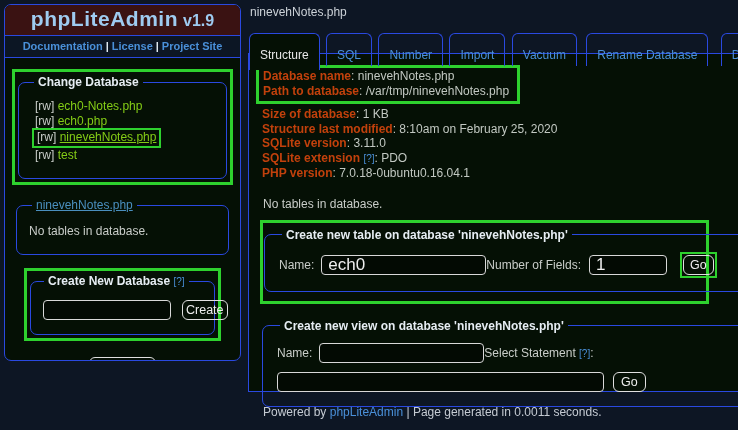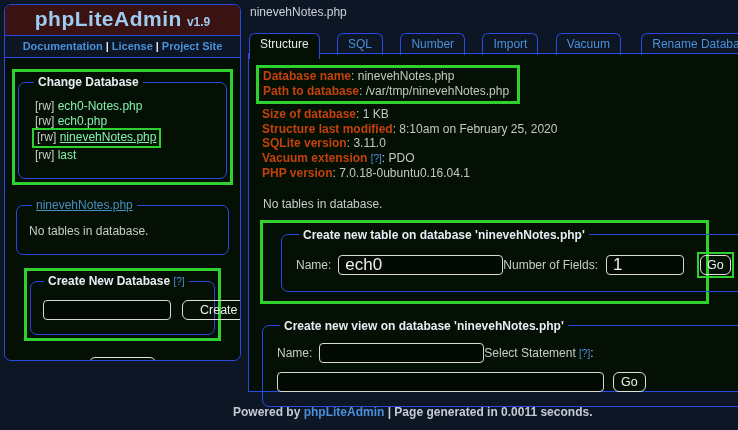--- a/index.html
+++ b/index.html
@@ -17,102 +17,102 @@
   .sidebar {
     position:absolute; left:4px; top:4px; width:237px; height:357px;
     background:#051005; border:1px solid #2a49e0; border-radius:7px;
     overflow:hidden;
   }
   .sidebar-header {
     background:#3a1212; border-bottom:1px solid #2a49e0;
     text-align:center; padding:2px 0 4px; color:#9ecbf0;
   }
   .sidebar-title { font-size:21px; font-weight:bold; letter-spacing:0.5px; }
-  .sidebar-version { font-size:12px; font-weight:bold; margin-left:5px; }
+  .sidebar-version { font-size:16px; font-weight:bold; margin-left:5px; }
   .sidebar-nav {
     background:#0c1624; border-bottom:1px solid #2a49e0;
     text-align:center; padding:4px 0 5px; font-size:11px; font-weight:bold;
   }
   .sidebar-nav a { color:#4a90d9; }
   .nav-sep { color:#dfe8ef; margin:0 3px; }
   .sidebar-body { padding:9px 7px 0; }
 
   fieldset {
     border:1px solid #2a49e0; border-radius:7px;
     margin:0; padding:4px 10px 10px; min-width:0;
   }
   legend { font-weight:bold; color:#e6edf3; font-size:12px; padding:0 4px; margin-left:5px; }
 
   .hl-green { border:3px solid #2ed12e; }
   .wrap-changedb { padding:3px; margin:2px 0 0; }
   .db-list { padding:6px 2px 6px 6px; line-height:14.5px; }
   .db-prefix { color:#c8ccc8; }
-  .db-link { color:#86efac; }
+  .db-link { color:#84cc16; }
   .db-link.current { text-decoration:underline; }
   .db-item-hl { display:inline-block; border:2px solid #2ed12e; padding:0 3px 1px; margin-left:-3px; }
 
   .fs-current { margin:13px 4px 0; }
   .fs-current legend { font-weight:normal; }
   .fs-current legend a { color:#4a8fbe; text-decoration:underline; }
   .fs-current .empty { padding:8px 0 6px 2px; color:#c9cdc9; }
 
   .wrap-createdb { padding:3px; margin:13px 12px 0; }
   .fs-createdb { padding:4px 8px 14px; }
   .help-link { color:#4a90d9; font-size:10px; font-weight:normal; }
   .createdb-row { padding:8px 0 0 4px; display:flex; align-items:center; }
 
   input[type="text"] {
     background:#030a03; border:1px solid #d8d8d8; border-radius:4px;
     color:#eee; font-family:inherit; font-size:17px; padding:2px 6px; height:20px;
   }
   button {
     background:transparent; border:1px solid #e0e0e0; border-radius:6px;
-    color:#eee; font-family:inherit; font-size:12.5px; padding:2px 17px;
+    color:#eee; font-family:inherit; font-size:12.5px; padding:2px 3px;
   }
   .logout-row { text-align:center; margin-top:16px; }
   .logout-row button { padding:3px 10px; }
 
   
   .main-title { position:absolute; left:250px; top:5px; color:#ccd2d8; }
   .tabs { position:absolute; left:249px; top:33px; z-index:3; white-space:nowrap; }
   .tab {
     display:inline-block; vertical-align:top;
     border:1px solid #2a49e0; border-bottom:none; border-radius:6px 6px 0 0;
-    padding:3px 10px 4px; margin-right:14px; color:#4a90d9; background:transparent;
+    padding:14px 10px 4px; margin-right:3px; color:#4a90d9; background:transparent;
   }
   .tab.active { background:#051005; color:#e8e8e8; padding-bottom:8px; }
   .tab.gap-sm { margin-left:3px; }
   .tab.gap-md { margin-left:6px; }
 
   .main-box {
     position:absolute; left:248px; top:53px; width:612px; height:339px;
     background:#051005; border:1px solid #2a49e0; z-index:1;
     padding:11px 0 0 13px;
   }
   .info-hl { display:inline-block; border:3px solid #2ed12e; padding:1px 8px 3px 4px; margin-left:-6px; }
   .info-row { line-height:14.5px; }
   .info-row b { color:#c2410c; }
   .info-row .val { color:#c2c8c2; }
   .info-row .val::before { content:": "; }
   .info-rest { margin-top:3px; }
   .empty-main { margin:16px 0 9px 1px; }
 
-  .wrap-table { width:449px; border:3px solid #2ed12e; margin-left:-2px; padding:5px 0 9px 18px; }
+  .wrap-table { width:449px; border:3px solid #2ed12e; margin-left:-2px; padding:5px 0 9px 1px; }
   .fs-table { width:528px; padding:4px 12px 13px; }
   .form-row { display:flex; align-items:center; padding:6px 0 0 2px; color:#c9cdc9; }
   .form-row label { margin-right:7px; }
   .lbl-gap { margin-right:8px; }
   .go-hl { display:inline-block; border:2px solid #2ed12e; padding:1px; margin-left:13px; line-height:0; }
   .go-btn { padding:2px 6px; }
 
   .fs-view { width:528px; margin-top:15px; padding:4px 12px 14px; }
   .view-row2 { display:flex; align-items:center; padding:9px 0 0 2px; }
   .view-row2 button { margin-left:9px; padding:2px 7px; }
 
-  .footer { position:absolute; left:233px; top:405px; color:#c5cbd3;font-weight:bold; }
+  .footer { position:absolute; left:263px; top:405px; color:#c5cbd3; }
   .footer a { color:#4a90d9; }
 </style>
 </head>
 <body>
 
 <div class="sidebar">
   <div class="sidebar-header">
     <span class="sidebar-title">phpLiteAdmin</span><span class="sidebar-version">v1.9</span>
   </div>
   <div class="sidebar-nav">
@@ -134,21 +134,21 @@
             <a href="#" class="db-link">ech0.php</a>
           </div>
           <div>
             <span class="db-item-hl">
               <span class="db-prefix">[rw]</span>
               <a href="#" class="db-link current">ninevehNotes.php</a>
             </span>
           </div>
           <div>
             <span class="db-prefix">[rw]</span>
-            <a href="#" class="db-link">last</a>
+            <a href="#" class="db-link">test</a>
           </div>
         </div>
       </fieldset>
     </div>
 
     <fieldset class="fs-current">
       <legend><a href="#">ninevehNotes.php</a></legend>
       <div class="empty">No tables in database.</div>
     </fieldset>
 
@@ -196,21 +196,21 @@
     <div class="info-row">
       <b>Size of database</b><span class="val">1 KB</span>
     </div>
     <div class="info-row">
       <b>Structure last modified</b><span class="val">8:10am on February 25, 2020</span>
     </div>
     <div class="info-row">
       <b>SQLite version</b><span class="val">3.11.0</span>
     </div>
     <div class="info-row">
-      <b>Vacuum extension</b> <a href="#" class="help-link">[?]</a><span class="val">PDO</span>
+      <b>SQLite extension</b> <a href="#" class="help-link">[?]</a><span class="val">PDO</span>
     </div>
     <div class="info-row">
       <b>PHP version</b><span class="val">7.0.18-0ubuntu0.16.04.1</span>
     </div>
   </div>
 
   <div class="empty-main">No tables in database.</div>
 
   <div class="wrap-table">
     <fieldset class="fs-table">

